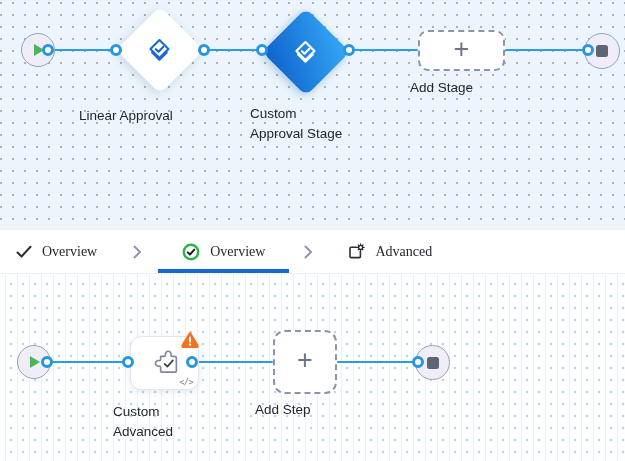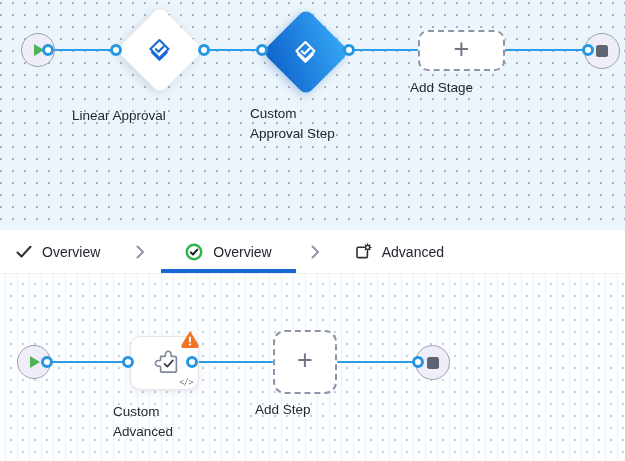--- a/index.html
+++ b/index.html
@@ -55,20 +55,21 @@
   .node-label{
     position:absolute;font-size:13.5px;color:#24272f;
     line-height:1.45;z-index:2;
   }
   .node-label span{display:block;}
   
   .tab-bar{
     position:absolute;left:0;top:230px;width:625px;height:44px;background:#fff;
     display:flex;align-items:center;padding-left:16px;box-sizing:border-box;
     border-bottom:1px solid #eef0f4;
+    font-family:Liberation Serif, serif;
   }
   .tab{
     position:relative;height:100%;display:flex;align-items:center;gap:10px;
     font-size:14px;color:#23262e;cursor:pointer;
   }
   .tab-exec{padding:0 24px;font-weight:500;}
   .tab-adv{padding:12px 20px;}
   .tab-underline{position:absolute;left:0;right:0;bottom:0;height:4px;background:#1569d2;}
   .chev1{margin-left:36px;margin-right:16px;}
   .chev2{margin-left:15px;margin-right:14px;}
@@ -106,36 +107,36 @@
 
     <div class="diamond plain" style="left:129px;top:19px;">
       <svg width="27" height="27" viewBox="0 0 24 24">
         <path d="M5 13.5 L11.5 20 L18 13.5" fill="none" stroke="#1b6bd3" stroke-width="1.9" stroke-linecap="round" stroke-linejoin="round"></path>
         <path d="M11.5 2.5 L19.5 10.5 L11.5 18.5 L3.5 10.5 Z" fill="#fff" stroke="#1b6bd3" stroke-width="1.9" stroke-linejoin="round"></path>
         <path d="M8.3 10.6 L10.7 13 L15 8.4" fill="none" stroke="#1b6bd3" stroke-width="1.9" stroke-linecap="round" stroke-linejoin="round"></path>
       </svg>
     </div>
     <div class="port" style="left:116px;top:50px;"></div>
     <div class="port" style="left:204px;top:50px;"></div>
-    <div class="node-label" style="left:72px;top:106px;width:160px;">
+    <div class="node-label" style="left:79px;top:106px;width:160px;">
       <span>Linear Approval</span>
     </div>
 
     <div class="diamond selected" style="left:275px;top:21px;">
       <svg width="27" height="27" viewBox="0 0 24 24">
         <path d="M5 13.5 L11.5 20 L18 13.5" fill="none" stroke="#ffffff" stroke-width="1.9" stroke-linecap="round" stroke-linejoin="round"></path>
         <path d="M11.5 2.5 L19.5 10.5 L11.5 18.5 L3.5 10.5 Z" fill="none" stroke="#ffffff" stroke-width="1.9" stroke-linejoin="round"></path>
         <path d="M8.3 10.6 L10.7 13 L15 8.4" fill="none" stroke="#ffffff" stroke-width="1.9" stroke-linecap="round" stroke-linejoin="round"></path>
       </svg>
     </div>
     <div class="port" style="left:262px;top:50px;"></div>
     <div class="port" style="left:349px;top:50px;"></div>
     <div class="node-label" style="left:250px;top:104px;width:112px;">
       <span>Custom</span>
-      <span>Approval Step</span>
+      <span>Approval Stage</span>
     </div>
 
     <div class="add-box" style="left:418px;top:30px;width:87px;height:41px;">
       <span class="plus">+</span>
     </div>
     <div class="node-label" style="left:410px;top:78px;width:102px;">
       <span>Add Stage</span>
     </div>
 
     <div class="port" style="left:588px;top:50px;"></div>

